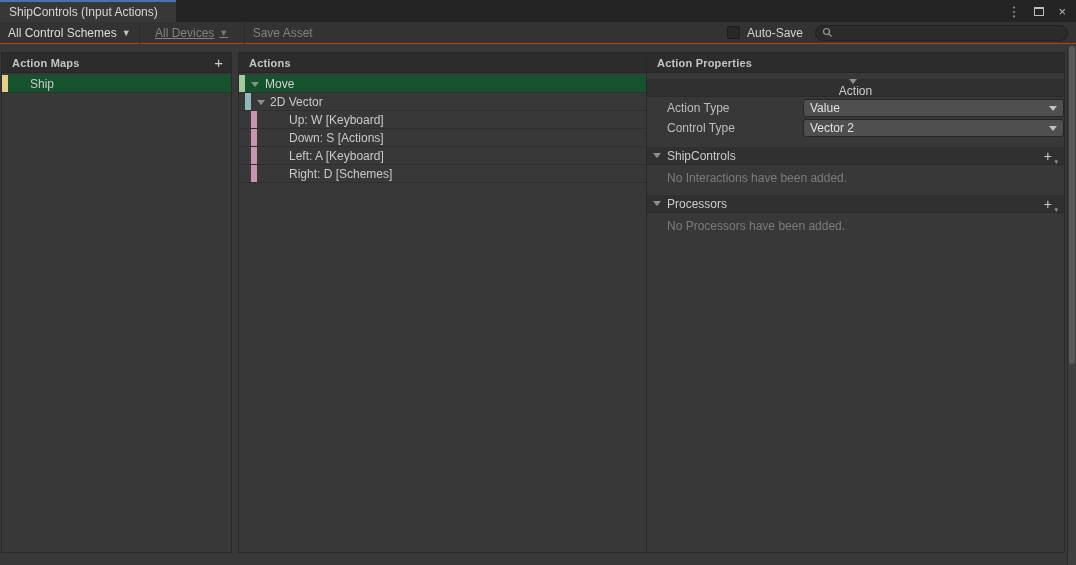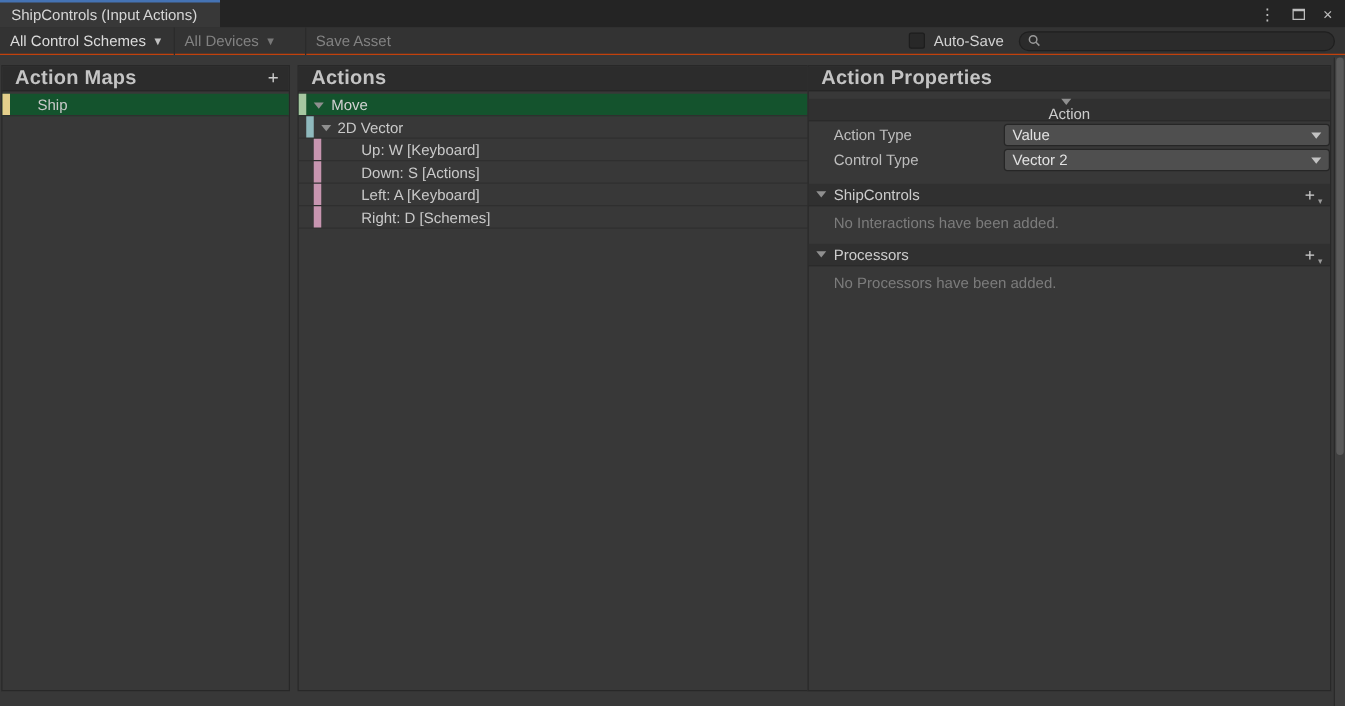--- a/index.html
+++ b/index.html
@@ -48,21 +48,21 @@
     position: absolute; top: 22px; left: 0; right: 0; height: 22px;
     background: #333333;
     border-bottom: 1px solid #c2410c;
     display: flex; align-items: center;
   }
   .tb-item { display: flex; align-items: center; height: 100%; padding: 0 8px; color: #dcdcdc; }
   .tb-item.disabled { color: #828282; }
   .tb-sep { width: 1px; height: 22px; background: #2b2b2b; }
   .caret { font-size: 9px; margin-left: 5px; color: #c2c2c2; }
   .caret.dim { color: #787878; }
-  .tb-devices { width: 104px; justify-content: flex-start; }
+  .tb-devices { width: 104px; justify-content: center; text-decoration: underline; }
   .tb-spacer { flex: 1; }
   .checkbox {
     width: 13px; height: 13px;
     background: #282828; border: 1px solid #1d1d1d; border-radius: 2px;
     margin-right: 7px;
   }
   .autosave-label { color: #d2d2d2; margin-right: 12px; }
   .searchbox {
     width: 253px; height: 16px;
     background: #2b2b2b;
@@ -91,21 +91,21 @@
   .panel-actions { left: 238px; width: 434px; }
   .panel-props { left: 646px; width: 419px; }
 
   .panel-header {
     height: 20px;
     background: #2c2c2c;
     border-bottom: 1px solid #262626;
     display: flex; align-items: center;
     padding: 0 6px 0 10px;
   }
-  .panel-header .ph-title { font-size: 16px; font-weight: 700; color: #c4c4c4; letter-spacing: .2px; }
+  .panel-header .ph-title { font-size: 11px; font-weight: 700; color: #c4c4c4; letter-spacing: .2px; }
   .plus-btn {
     margin-left: auto;
     color: #cdcdcd; font-size: 15px; line-height: 1;
     padding: 0 2px; cursor: default;
   }
   .plus-drop { position: relative; margin-left: auto; color: #cdcdcd; font-size: 14px; line-height: 1; padding-right: 6px; }
   .plus-drop .mini-caret { position: absolute; right: 0; bottom: -2px; font-size: 7px; color: #9a9a9a; }
 
   .row {
     position: relative; height: 18px;

